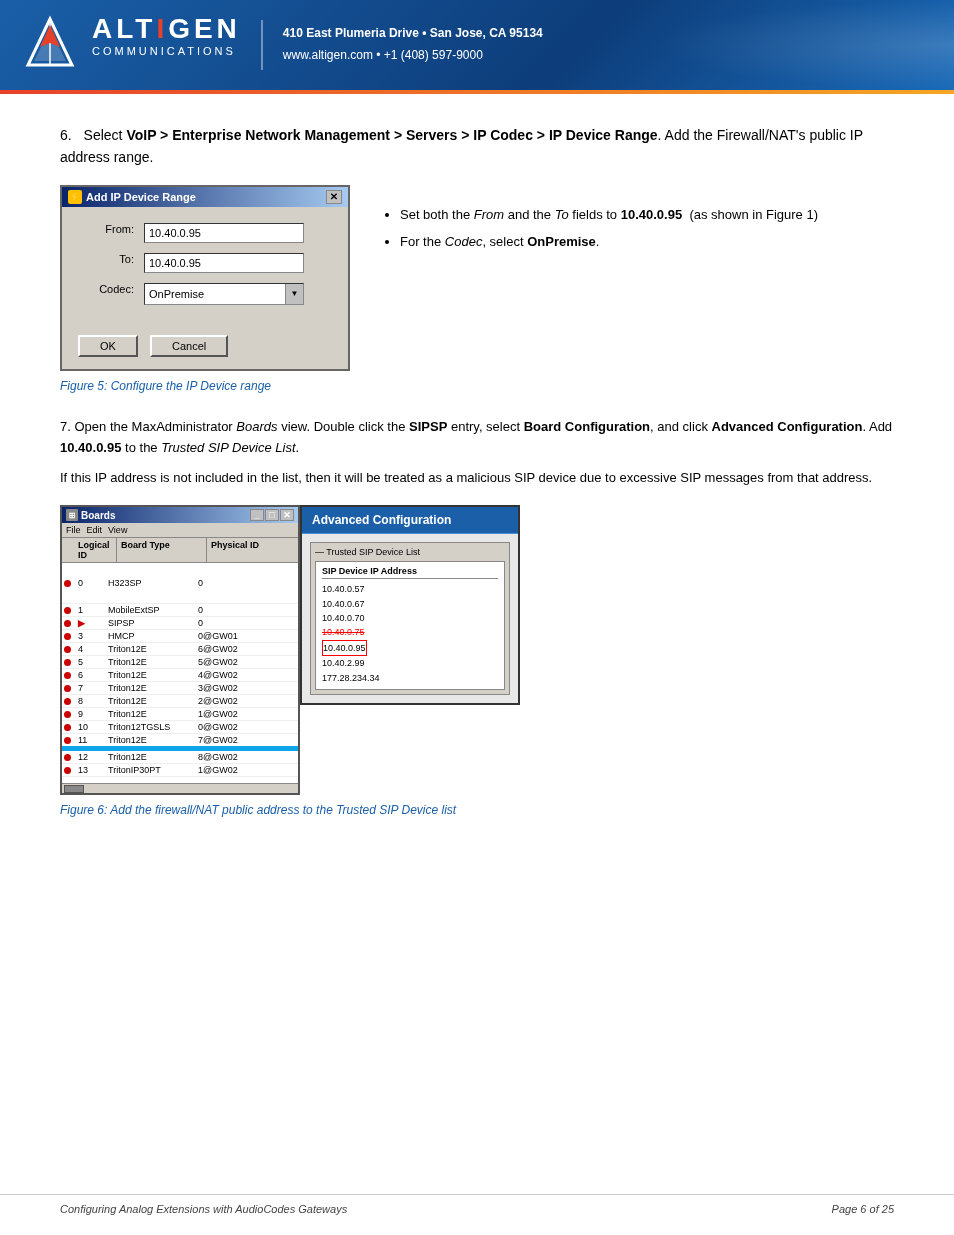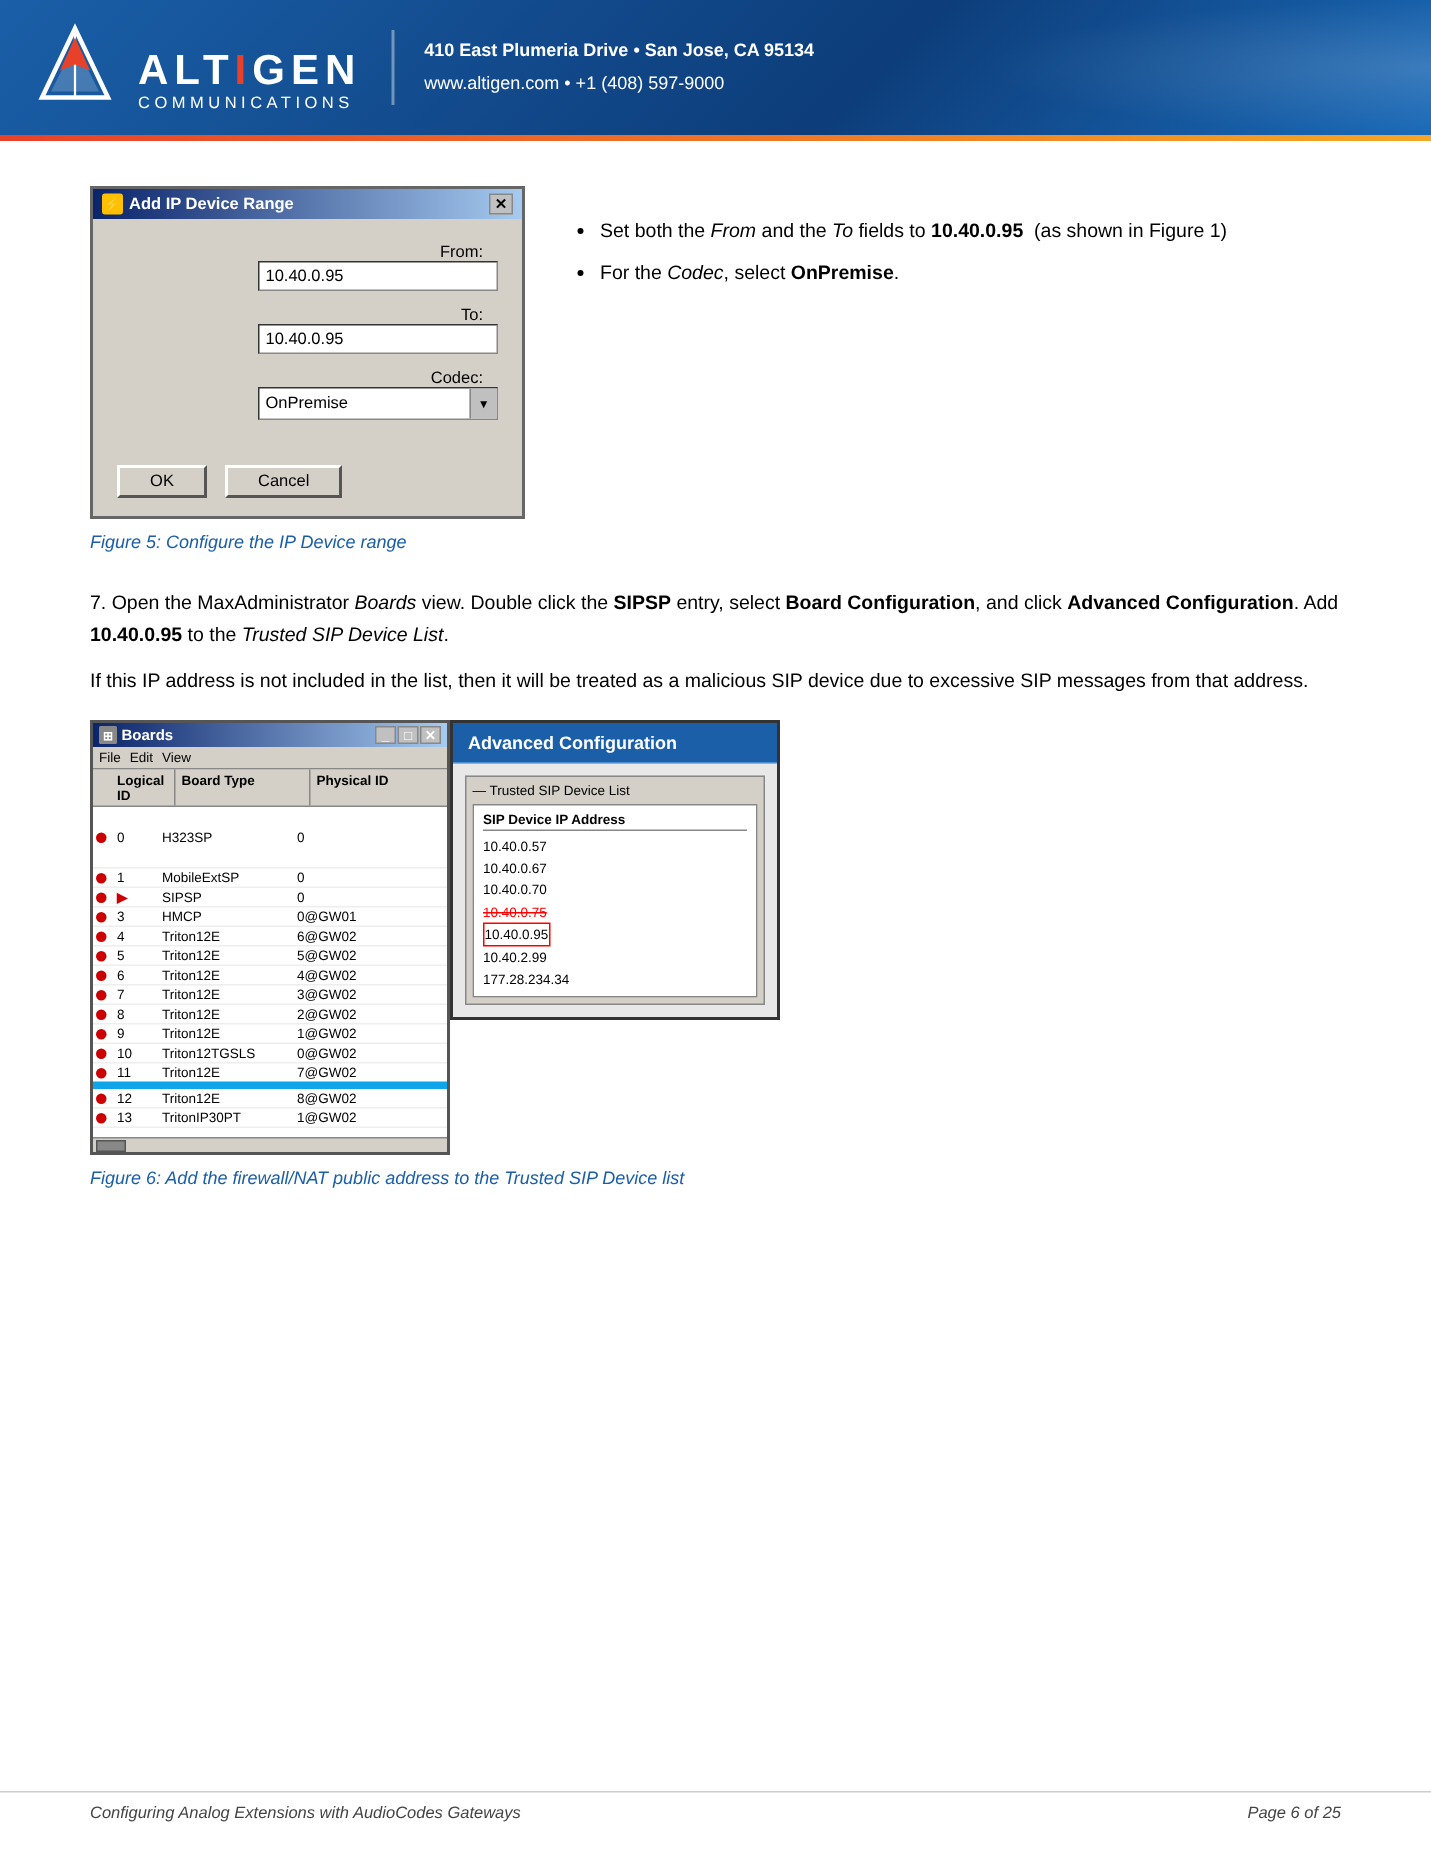--- a/index.html
+++ b/index.html
@@ -24,21 +24,21 @@
     }
     .header::after {
       content: '';
       position: absolute;
       right: 0; top: 0;
       width: 300px; height: 90px;
       background: radial-gradient(ellipse at right center, rgba(255,255,255,0.15) 0%, transparent 70%);
     }
     .header-logo {
       display: flex;
-      align-items: flex-end;
+      align-items: flex-start;
       gap: 12px;
     }
     .logo-icon {
       width: 60px;
       height: 60px;
     }
     .logo-text {
       display: flex;
       flex-direction: column;
     }
@@ -143,23 +143,22 @@
       justify-content: center;
       font-size: 10px;
       cursor: pointer;
       color: #000;
     }
     .dialog-body {
       padding: 16px 16px 12px 16px;
     }
     .dialog-field {
       display: flex;
-      align-items: flex-end;
+      align-items: flex-start;
       margin-bottom: 10px;
-      flex-direction: column;
     }
     .dialog-label {
       width: 56px;
       text-align: right;
       margin-right: 10px;
       font-size: 11px;
     }
     .dialog-input {
       background: #fff;
       border: 1px inset #888;
@@ -422,20 +421,24 @@
       <div class="address">410 East Plumeria Drive • San Jose, CA 95134</div>
       <div>www.altigen.com • +1 (408) 597-9000</div>
     </div>
   </div>
 
   <div class="orange-line"></div>
 
   <div class="content">
 
     <div class="step">
+      <div class="step-text">
+        <span class="step-number">6.</span>
+        <span>Select </span><span class="bold">VoIP &gt; Enterprise Network Management &gt; Servers &gt; IP Codec &gt; IP Device Range</span><span>. Add the Firewall/NAT's public IP address range.</span>
+      </div>
 
       <div class="figure-row">
 
         <div class="dialog-box">
           <div class="dialog-titlebar">
             <div class="dialog-titlebar-left">
               <div class="dialog-titlebar-icon">⚡</div>
               <span>Add IP Device Range</span>
             </div>
             <div class="dialog-close-btn">✕</div>

